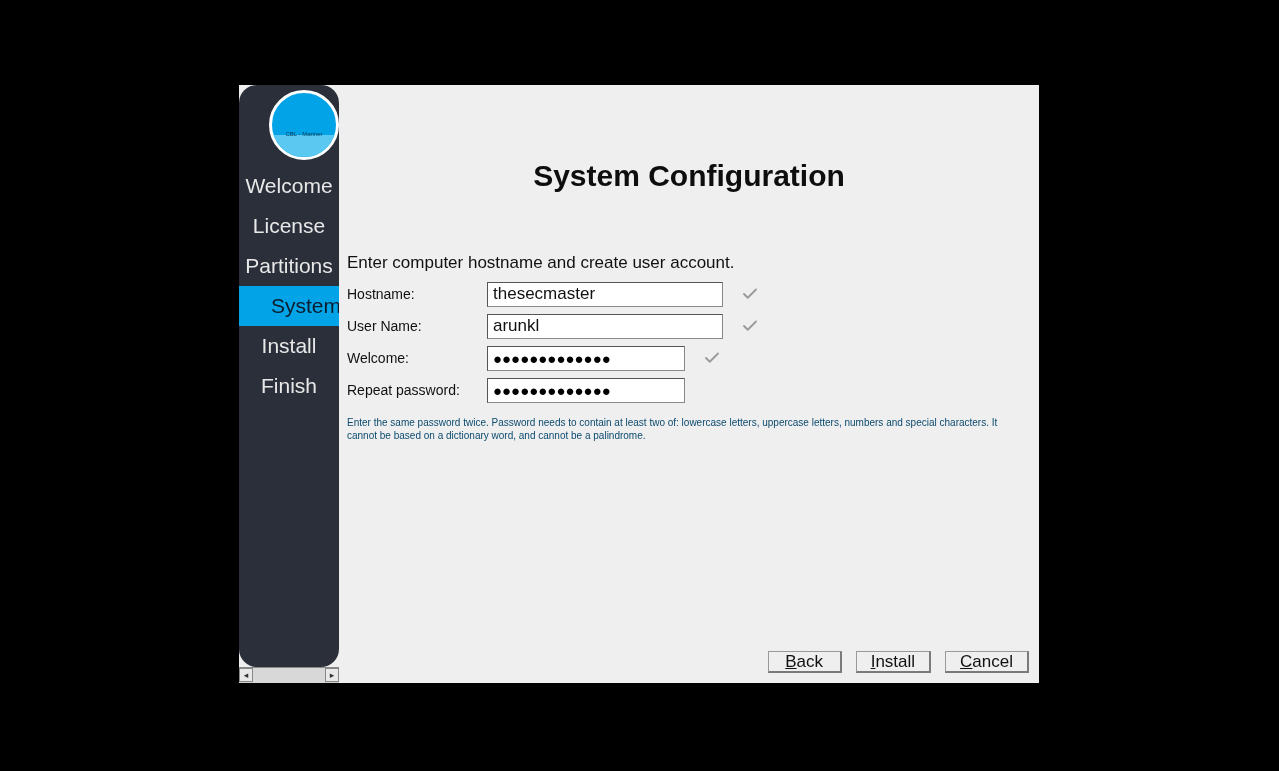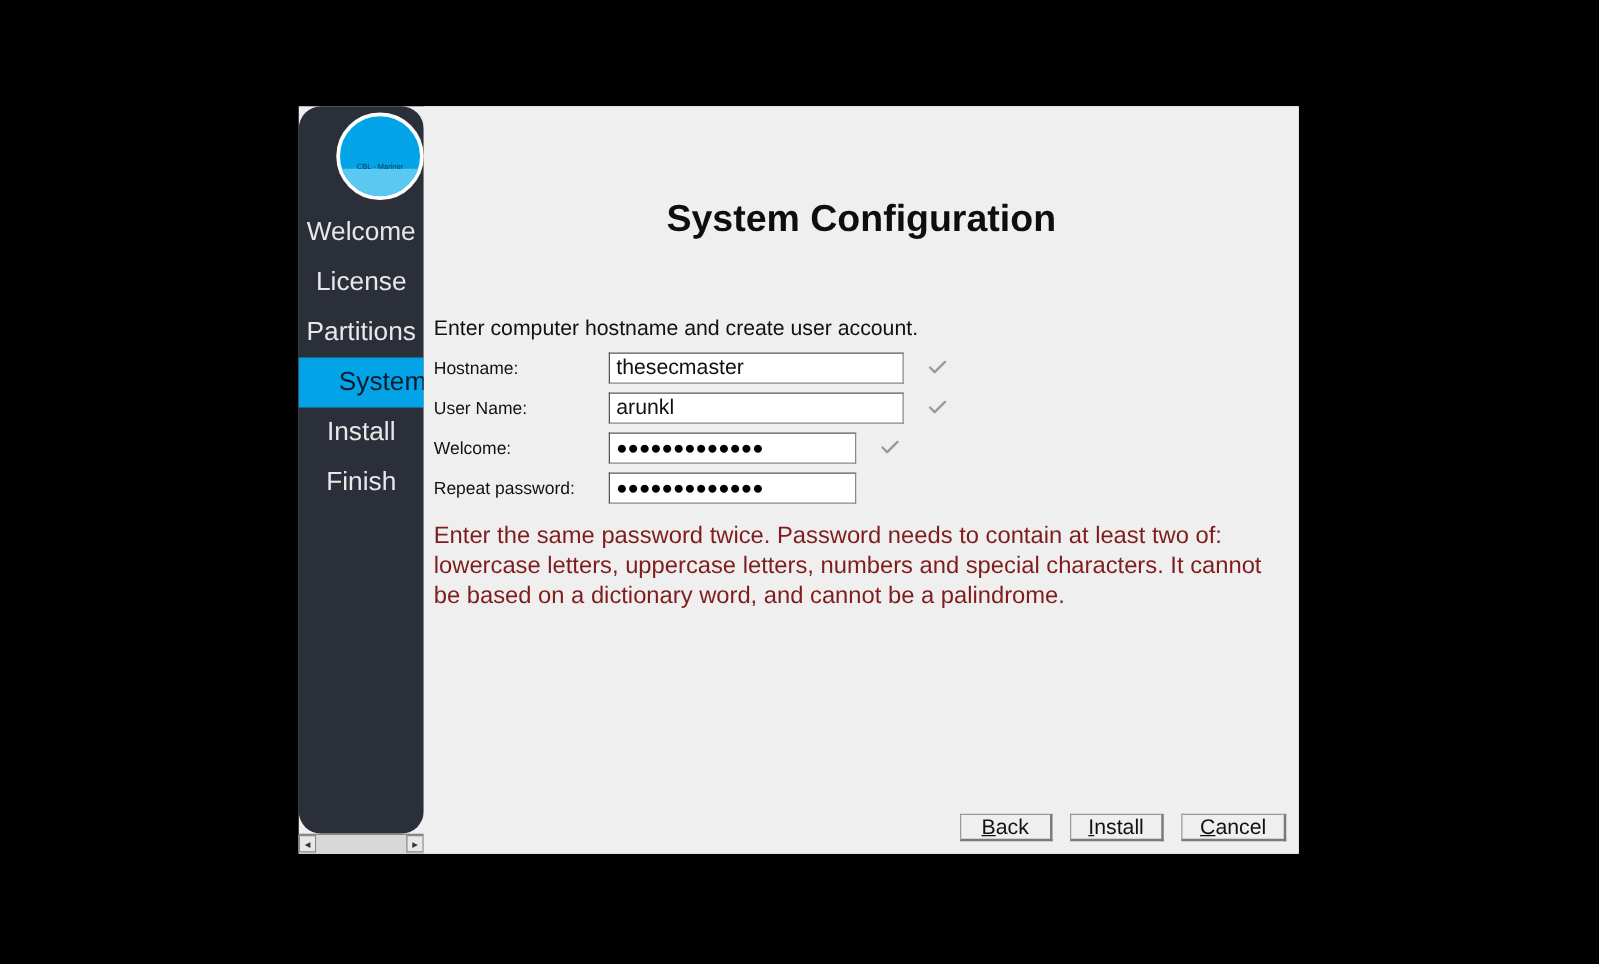--- a/index.html
+++ b/index.html
@@ -160,22 +160,22 @@
     .check-icon {
       width: 18px;
       height: 18px;
       margin-left: 18px;
     }
     .check-icon svg {
       width: 100%;
       height: 100%;
     }
     .hint {
-      font-size: 19px;
-      color: #7f1d1d;
+      font-size: 10px;
+      color: #0c4a6e;
       line-height: 1.25;
       margin-top: 8px;
       max-width: 680px;
     }
     .button-bar {
       position: absolute;
       right: 10px;
       bottom: 10px;
       display: flex;
       gap: 14px;

